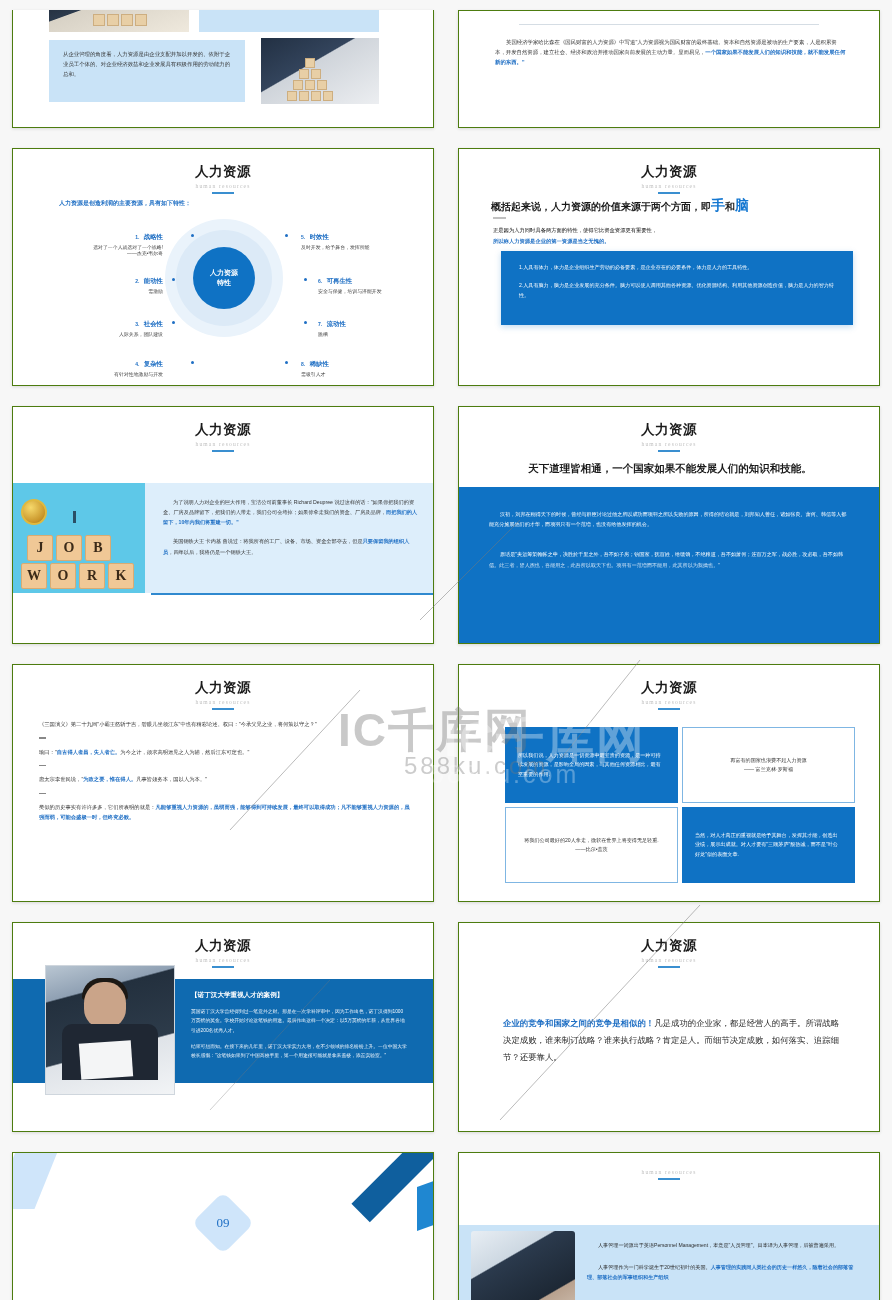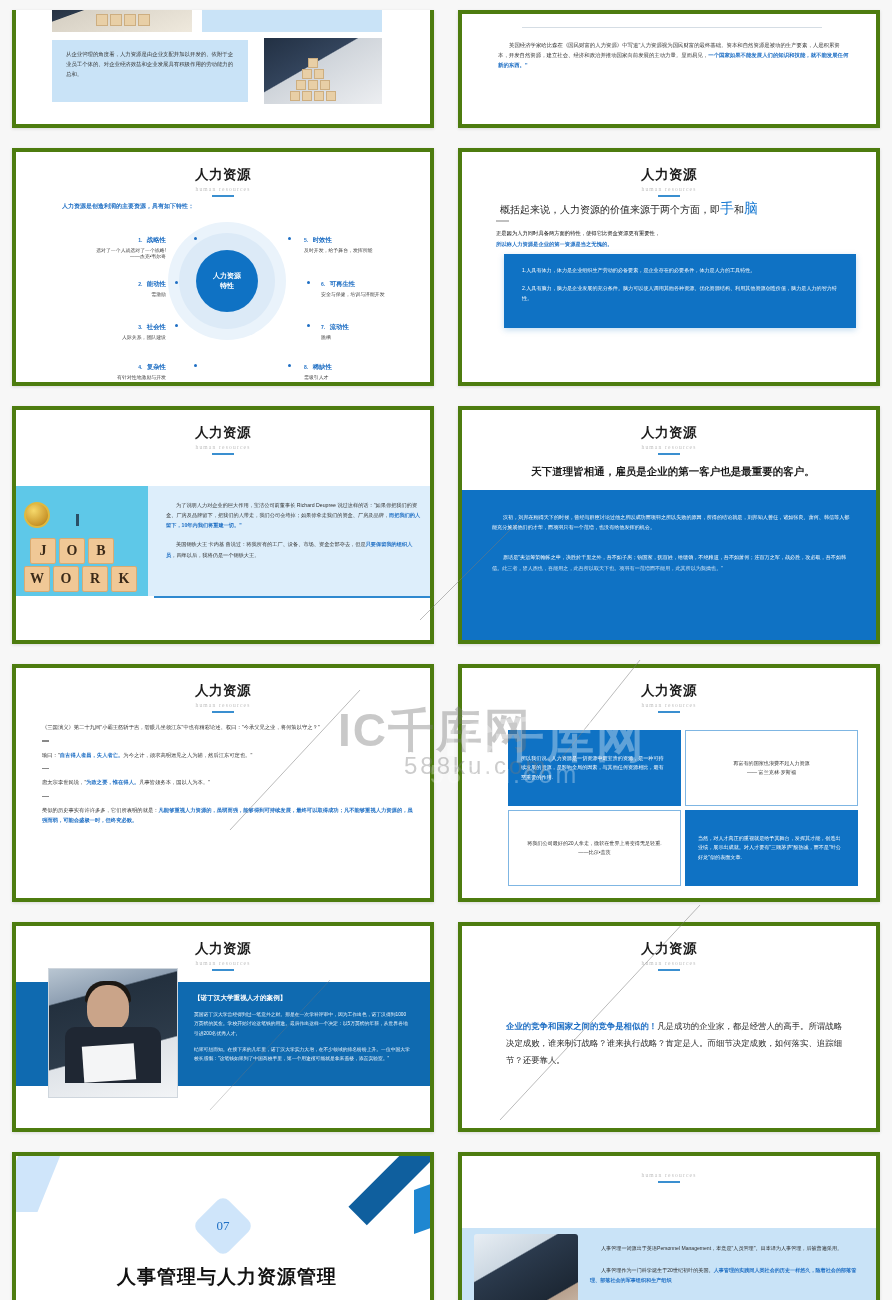--- a/index.html
+++ b/index.html
@@ -17,21 +17,21 @@
     display: grid;
     grid-template-columns: 446px 446px;
     grid-auto-rows: auto;
   }
   .cell { padding: 10px 12px; }
 
   .slide {
     position: relative;
     width: 422px;
     background: #ffffff;
-    border: 4px solid #4d7c0f;
+    border: 1px solid #4d7c0f;
     box-shadow: 0 1px 3px rgba(0,0,0,0.12);
     overflow: hidden;
   }
   .slide-250 { height: 238px; }
   .slide-210 { height: 210px; }
 
   
   .hdr { text-align: center; padding-top: 14px; }
   .hdr .zh {
     font-size: 13.5px; font-weight: bold; color: #1a1a1a; letter-spacing: .5px;
@@ -98,22 +98,22 @@
   .node .sub { font-size:4.9px; color:#444; margin-top:1px; }
   .node.right { text-align:left; }
   .node.left { text-align:right; }
   .dot {
     position:absolute; width:3px; height:3px; border-radius:50%;
     background:#1f6fc4;
   }
 
   
   .s4-h {
-    position:absolute; left:38px; top:48px; width:360px;
-    font-size:10px; font-weight:normal; color:#1a1a1a;
+    position:absolute; left:32px; top:48px; width:360px;
+    font-size:10px; font-weight:bold; color:#1a1a1a;
   }
   .s4-h .big { font-size:14px; color:#1477d1; }
   .s4-dash { position:absolute; left:34px; top:68px; width:13px; height:1.5px; background:#c0c0c0;}
   .s4-p { position:absolute; left:34px; top:76px; width:356px; font-size:5.3px; line-height:2; }
   .s4-box {
     position:absolute; left:42px; top:102px; width:352px; height:74px;
     background:#0f72c4; color:#fff; padding:12px 18px;
     font-size:5.1px; line-height:1.95;
     box-shadow: 0 2px 6px rgba(15,114,196,.25);
   }
@@ -462,21 +462,21 @@
       </div>
     </div>
 
     <div class="cell">
       <div class="slide slide-250">
         <div class="hdr">
           <div class="zh">人力资源</div>
           <div class="en">human resources</div>
           <div class="rule"></div>
         </div>
-        <div class="s6-h">天下道理皆相通，雇员是企业的第一客户也是最重要的客户。</div>
+        <div class="s6-h">天下道理皆相通，一个国家如果不能发展人们的知识和技能。</div>
         <div class="s6-blue">
           <p>汉初，刘邦在刚得天下的时候，曾经与群臣讨论过他之所以成功而项羽之所以失败的原因，所得的结论就是，刘邦知人善任，诸如张良、萧何、韩信等人都能充分施展他们的才华，而项羽只有一个范增，也没有给他发挥的机会。</p>
           <p>
             <span>原话是"夫运筹策帷帐之中，决胜於千里之外，吾不如子房；镇国家，抚百姓，给馈饷，不绝粮道，吾不如萧何；连百万之军，战必胜，攻必取，吾不如韩信。</span><span class="faded">此三者，皆人杰也，吾能用之，此吾所以取天下也。项羽有一范增而不能用，此其所以为我擒也。"</span>
           </p>
         </div>
       </div>
     </div>
 
     <div class="cell">
@@ -567,22 +567,21 @@
         </div>
       </div>
     </div>
 
     <div class="cell">
       <div class="slide s11">
         <div class="cov-tl"></div>
         <div class="cov-tr1"></div>
         <div class="cov-tr2"></div>
         <div class="diamond"></div>
-        <div class="diamond-num">07</div>
-        <div class="cov-title">人事管理与人力资源管理</div>
+        <div class="diamond-num">09</div>
       </div>
     </div>
 
     <div class="cell">
       <div class="slide s12">
         <div class="hdr">
           <div class="en">human resources</div>
           <div class="rule"></div>
         </div>
         <div class="s12-band"></div>

